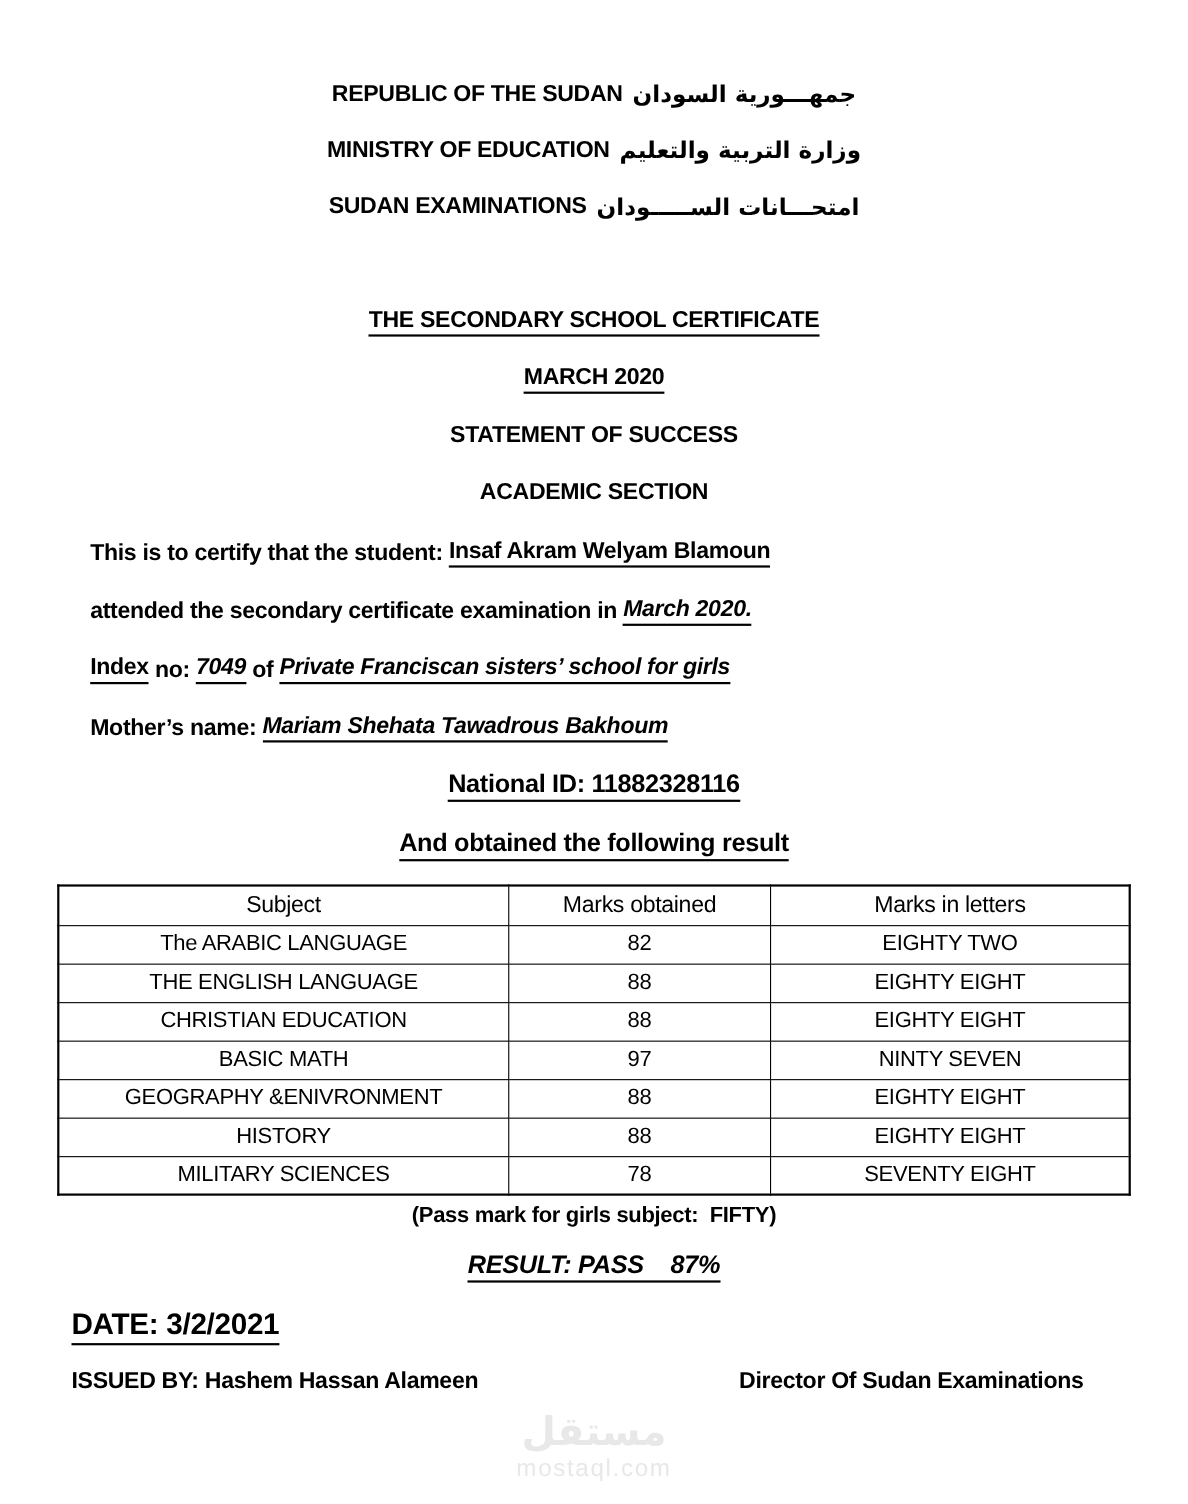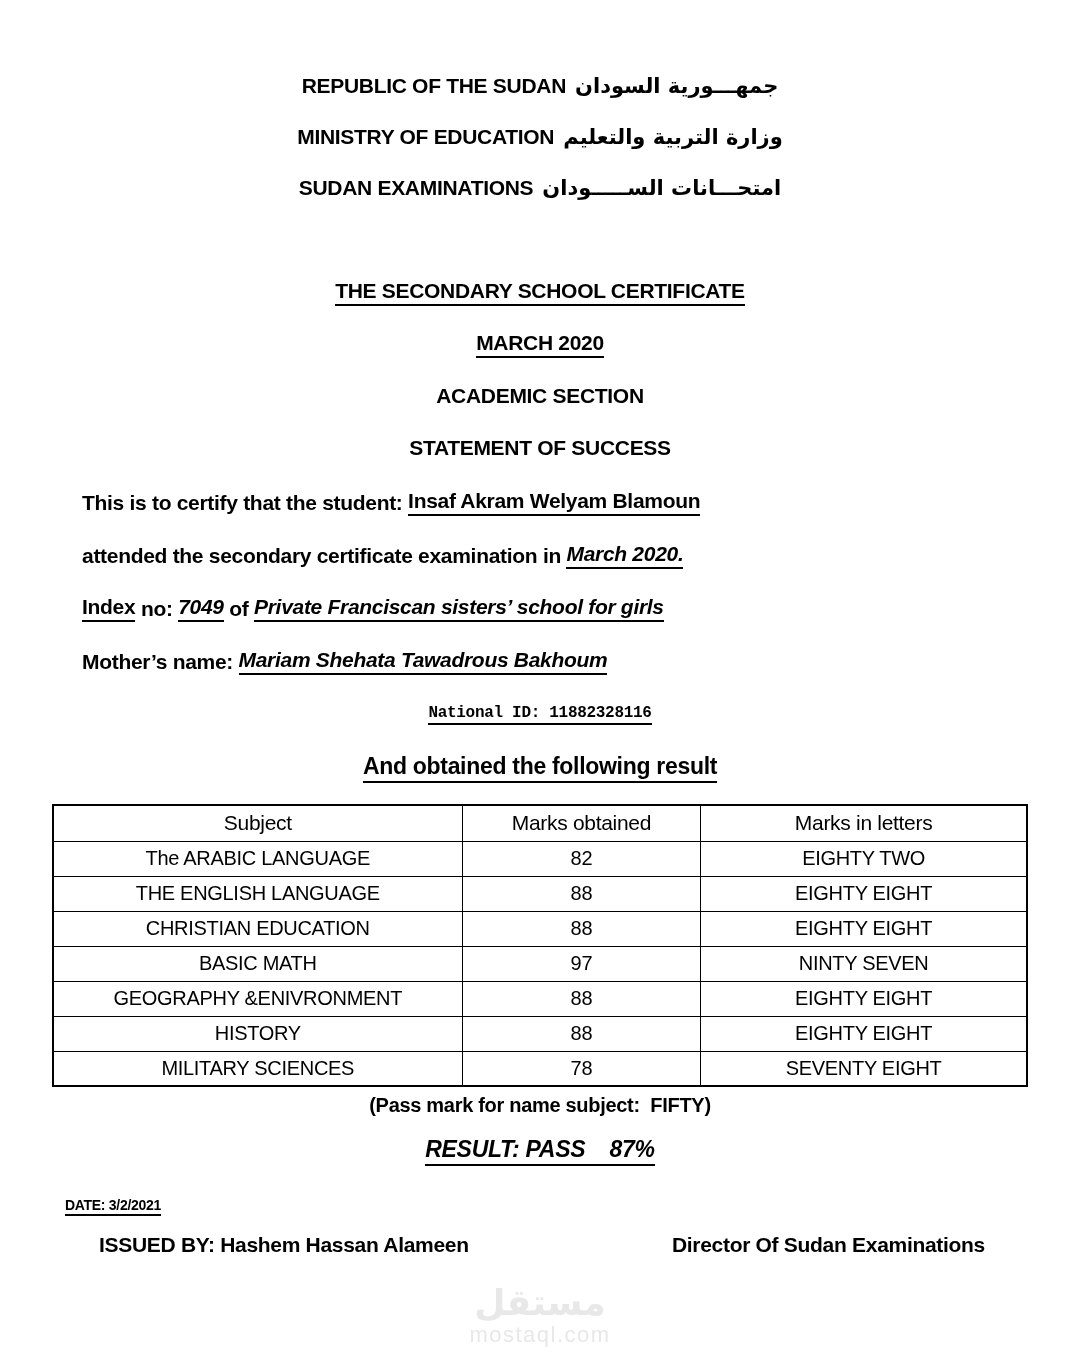--- a/index.html
+++ b/index.html
@@ -19,21 +19,21 @@
   .pad { padding-top: 60px; }
   .hdr-line { height: 51px; display: flex; align-items: center; justify-content: center; font-size: 21px; gap: 9px; }
   .ar { font-family: "DejaVu Sans", sans-serif; font-size: 21px; direction: rtl; }
   .titles { margin-top: 53px; }
   .title-line { height: 52px; display: flex; align-items: center; justify-content: center; font-size: 21px; }
   .u { border-bottom: 2.5px solid #000; padding-bottom: 1px; }
   .body-block { margin-top: 2px; }
   .body-line { height: 53px; display: flex; align-items: center; padding-left: 82px; font-size: 21px; white-space: pre; }
   .it { font-style: italic; }
   .center-line { display: flex; align-items: center; justify-content: center; }
-  .nat-id { height: 52px; font-size: 16px; font-family: Liberation Mono, monospace; }
+  .nat-id { height: 52px; font-size: 23px; }
   .result-intro { height: 56px; font-size: 23px; }
   table.marks {
     margin: 8px auto 0 52px;
     width: 976px;
     border-collapse: collapse;
     border: 2.5px solid #000;
   }
   table.marks th, table.marks td {
     border: 1.5px solid #000;
     text-align: center;
@@ -43,22 +43,22 @@
     height: 35px;
     padding: 0 4px;
   }
   table.marks th { height: 36px; font-size: 21px; }
   .col-subject { width: 42%; }
   .col-marks { width: 24.5%; }
   .col-letters { width: 33.5%; }
   .pass-note { height: 36px; font-size: 20px; white-space: pre; }
   .result-line { height: 56px; font-size: 23px; }
   .result-line .txt { white-space: pre; }
-  .date-line { height: 54px; padding-left: 65px; display: flex; align-items: center; font-size: 14px; }
-  .issued-row { height: 46px; display: flex; padding-left: 99px; padding-right: 95px; font-size: 21px; }
+  .date-line { height: 54px; padding-left: 65px; display: flex; align-items: center; font-size: 27px; }
+  .issued-row { height: 46px; display: flex; align-items: center; padding-left: 65px; padding-right: 95px; font-size: 21px; }
   .issued-row .director { margin-left: auto; }
   .watermark { margin-top: 6px; display: flex; flex-direction: column; align-items: center; line-height: 1; }
   .watermark .logo { font-family: "DejaVu Sans", sans-serif; font-size: 36px; font-weight: bold; }
   .watermark .domain { font-size: 22px; font-weight: normal; letter-spacing: 1.5px; margin-top: 3px; }
 </style>
 </head>
 <body>
 
 <div class="doc pad">
 
@@ -76,24 +76,24 @@
   </div>
 
   <div class="titles">
     <div class="title-line">
       <span class="u">THE SECONDARY SCHOOL CERTIFICATE</span>
     </div>
     <div class="title-line">
       <span class="u">MARCH 2020</span>
     </div>
     <div class="title-line">
-      <span>ACADEMIC SECTION</span>
+      <span>STATEMENT OF SUCCESS</span>
     </div>
     <div class="title-line">
-      <span>STATEMENT OF SUCCESS</span>
+      <span>ACADEMIC SECTION</span>
     </div>
   </div>
 
   <div class="body-block">
     <div class="body-line">
       <span>This is to certify that the student: </span><span class="u">Insaf Akram Welyam Blamoun</span>
     </div>
     <div class="body-line">
       <span>attended the secondary certificate examination in </span><span class="u it">March 2020.</span>
     </div>
@@ -154,21 +154,21 @@
       </tr>
       <tr>
         <td>MILITARY SCIENCES</td>
         <td>78</td>
         <td>SEVENTY EIGHT</td>
       </tr>
     </tbody>
   </table>
 
   <div class="center-line pass-note">
-    <span>(Pass mark for name subject:  FIFTY)</span>
+    <span>(Pass mark for girls subject:  FIFTY)</span>
   </div>
 
   <div class="center-line result-line">
     <span class="u it txt">RESULT: PASS    87%</span>
   </div>
 
   <div class="date-line">
     <span class="u">DATE: 3/2/2021</span>
   </div>
 

